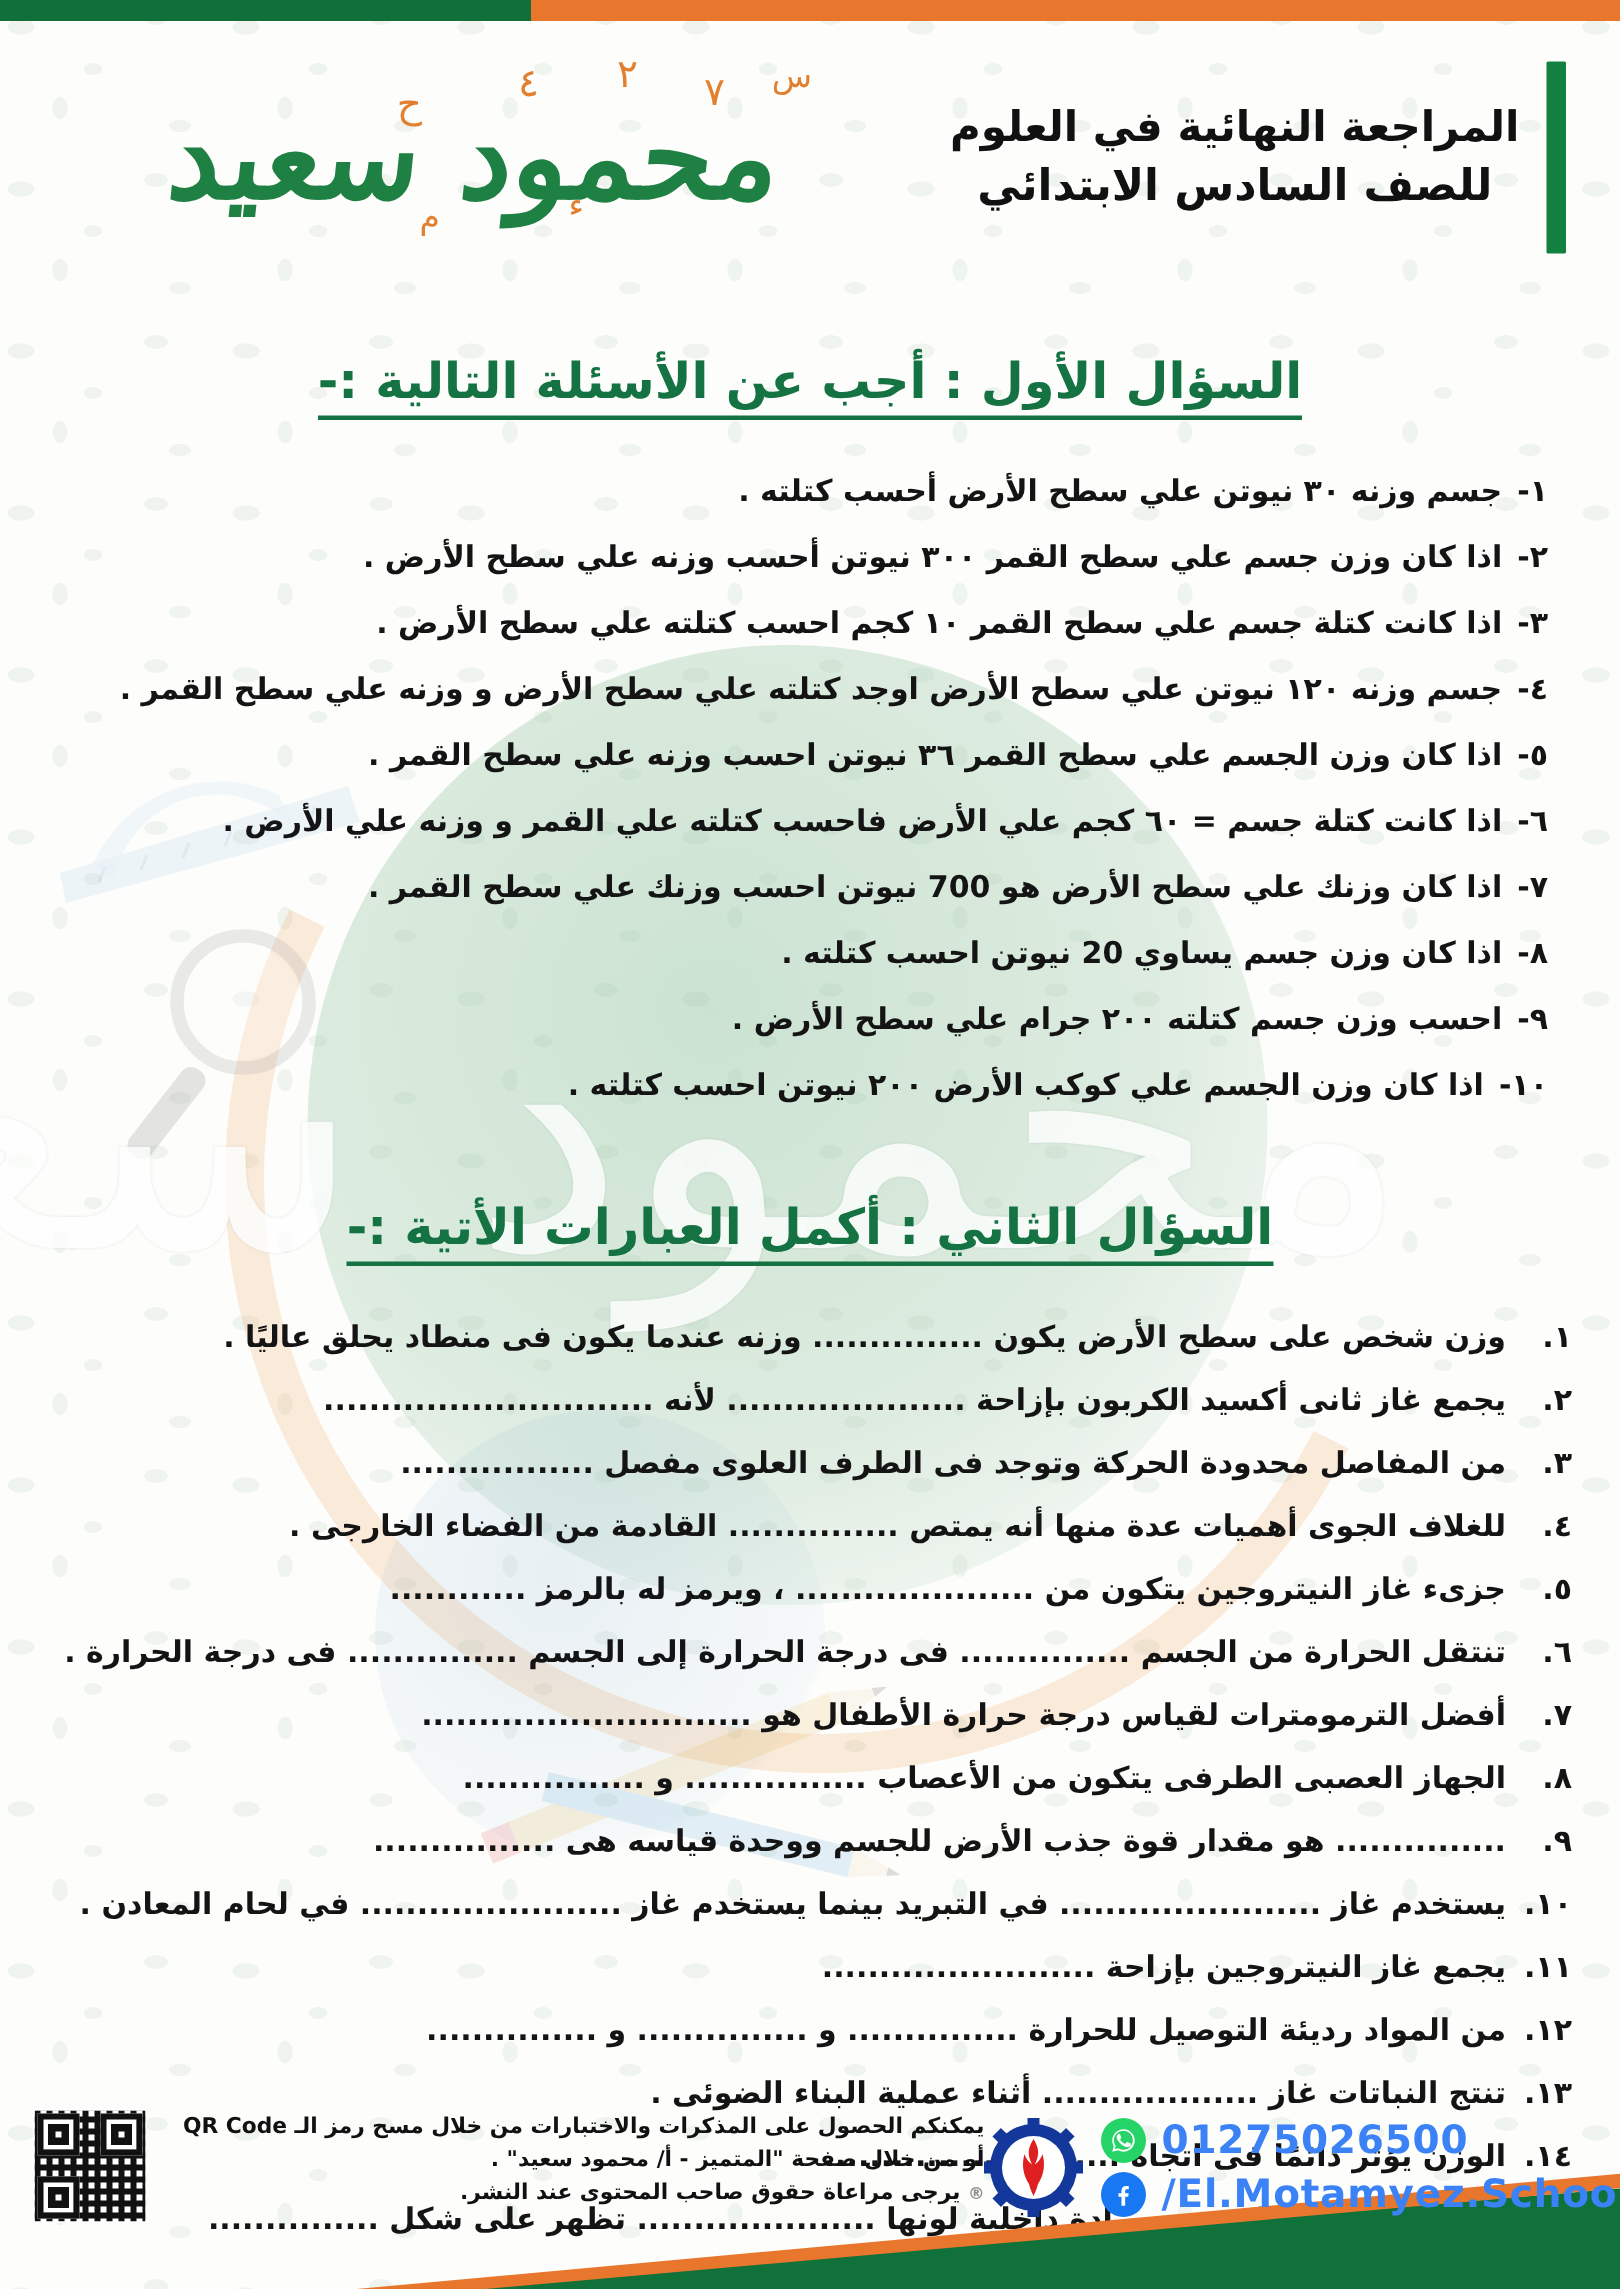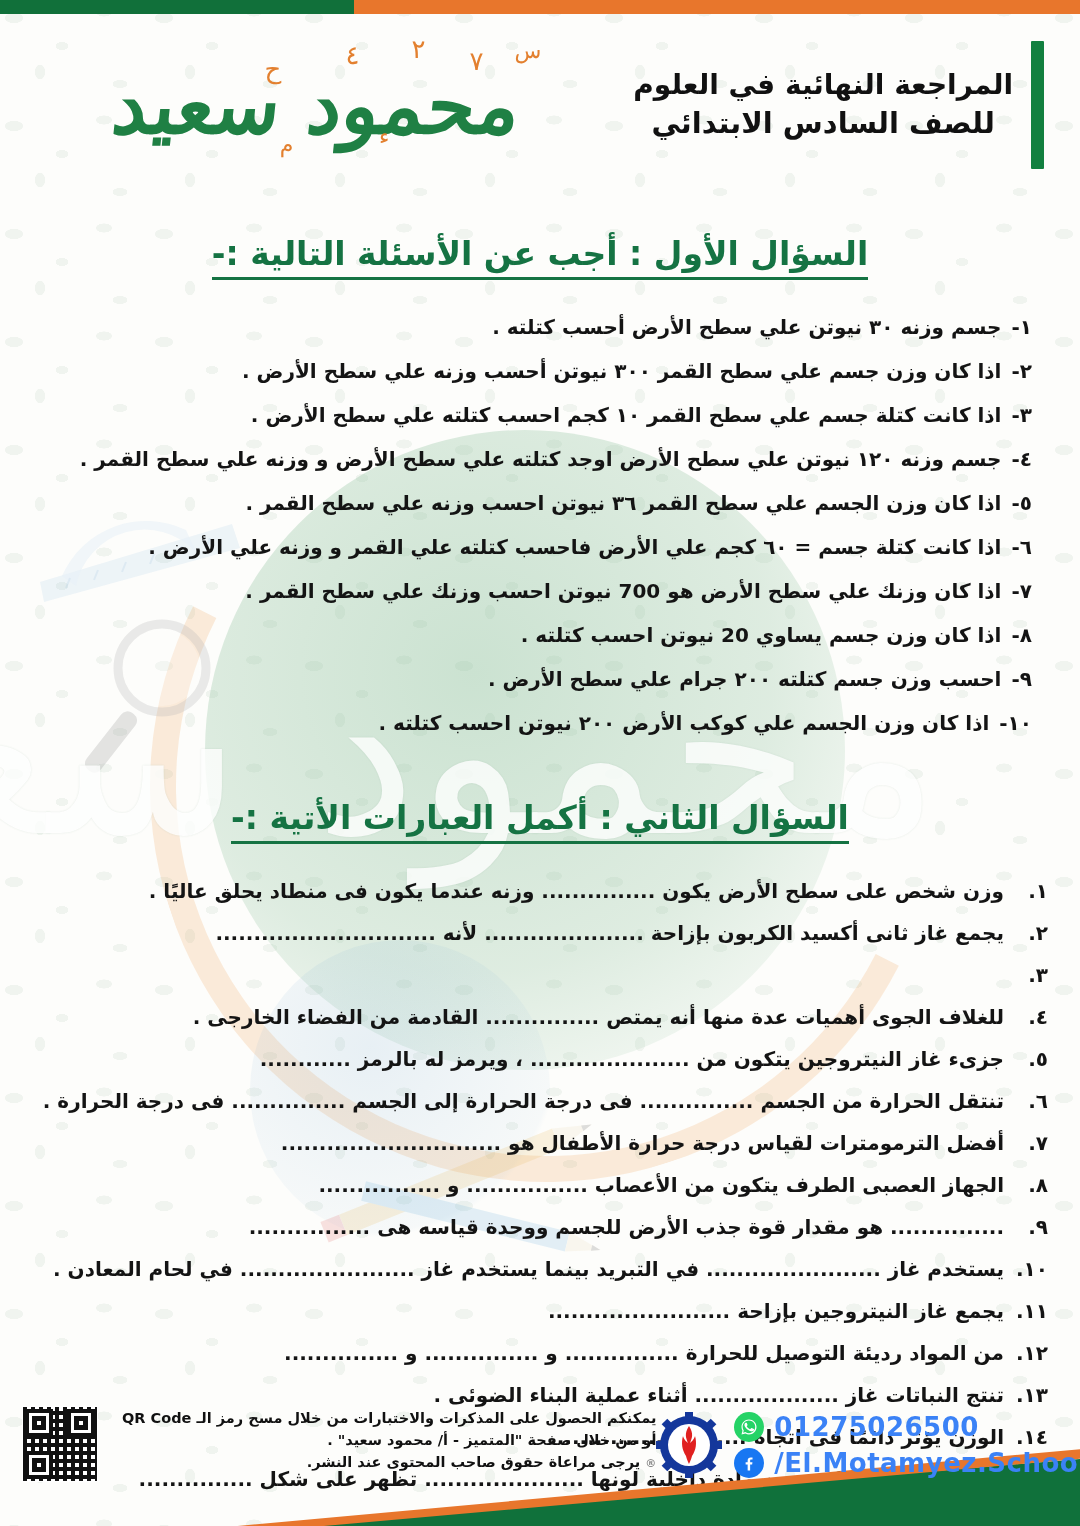--- a/index.html
+++ b/index.html
@@ -523,40 +523,41 @@
         <li class="q-item">
           <span class="q-num">١.</span>
           <span class="q-text">وزن شخص على سطح الأرض يكون ............... وزنه عندما يكون فى منطاد يحلق عاليًا .</span>
         </li>
         <li class="q-item">
           <span class="q-num">٢.</span>
           <span class="q-text">يجمع غاز ثانى أكسيد الكربون بإزاحة ..................... لأنه .............................</span>
         </li>
         <li class="q-item">
           <span class="q-num">٣.</span>
+          <span class="q-text">من المفاصل محدودة الحركة وتوجد فى الطرف العلوى مفصل .................</span>
         </li>
         <li class="q-item">
           <span class="q-num">٤.</span>
           <span class="q-text">للغلاف الجوى أهميات عدة منها أنه يمتص ............... القادمة من الفضاء الخارجى .</span>
         </li>
         <li class="q-item">
           <span class="q-num">٥.</span>
           <span class="q-text">جزىء غاز النيتروجين يتكون من ..................... ، ويرمز له بالرمز ............</span>
         </li>
         <li class="q-item">
           <span class="q-num">٦.</span>
           <span class="q-text">تنتقل الحرارة من الجسم ............... فى درجة الحرارة إلى الجسم ............... فى درجة الحرارة .</span>
         </li>
         <li class="q-item">
           <span class="q-num">٧.</span>
           <span class="q-text">أفضل الترمومترات لقياس درجة حرارة الأطفال هو .............................</span>
         </li>
         <li class="q-item">
           <span class="q-num">٨.</span>
-          <span class="q-text">الجهاز العصبى الطرف يتكون من الأعصاب ................ و ................</span>
+          <span class="q-text">الجهاز العصبى الطرفى يتكون من الأعصاب ................ و ................</span>
         </li>
         <li class="q-item">
           <span class="q-num">٩.</span>
           <span class="q-text">............... هو مقدار قوة جذب الأرض للجسم ووحدة قياسه هى ................</span>
         </li>
         <li class="q-item">
           <span class="q-num">١٠.</span>
           <span class="q-text">يستخدم غاز ....................... في التبريد بينما يستخدم غاز ....................... في لحام المعادن .</span>
         </li>
         <li class="q-item">

